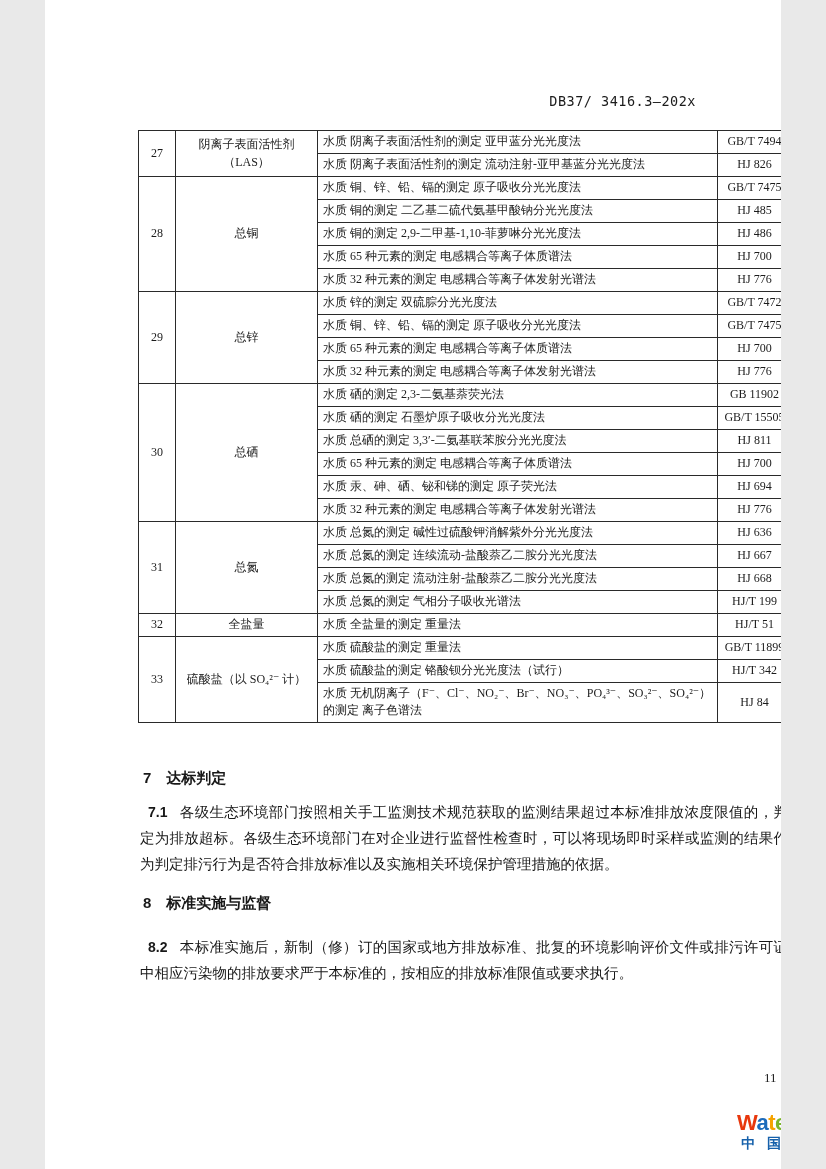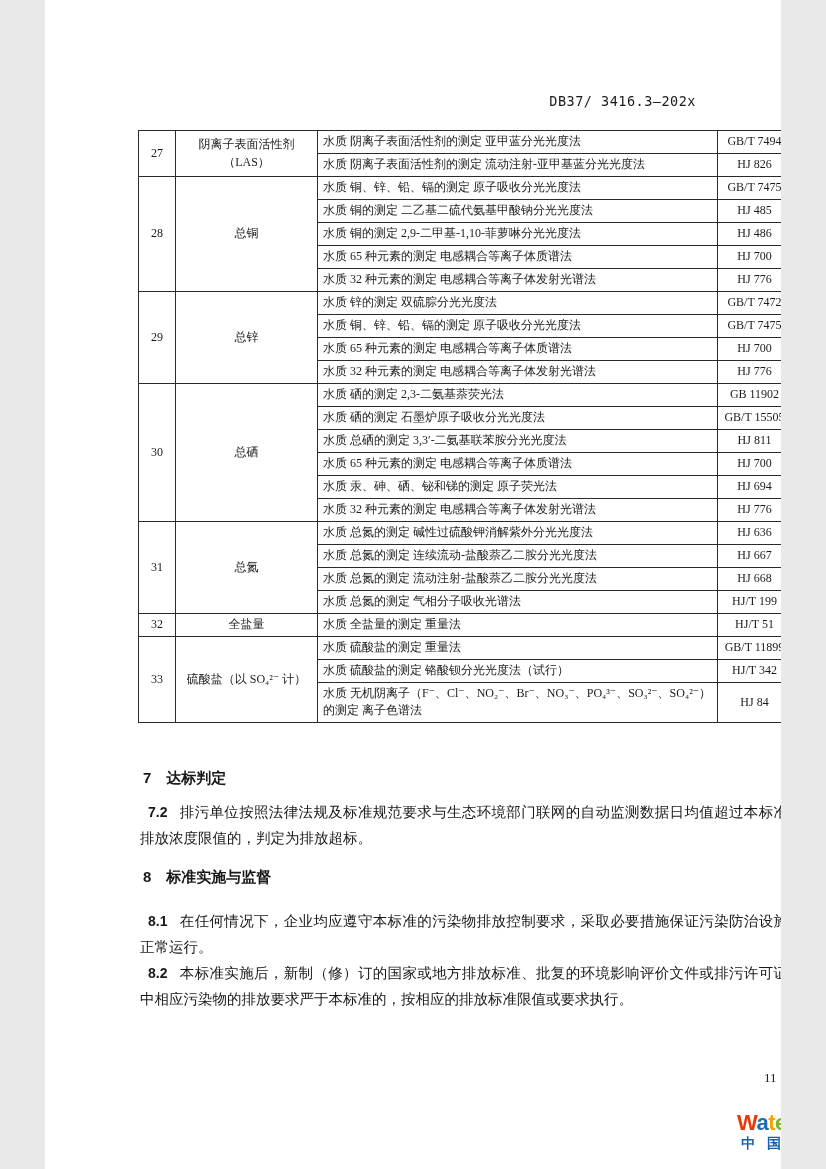--- a/index.html
+++ b/index.html
@@ -193,26 +193,25 @@
           <td class="cell-method">水质 无机阴离子（F⁻、Cl⁻、NO₂⁻、Br⁻、NO₃⁻、PO₄³⁻、SO₃²⁻、SO₄²⁻）的测定 离子色谱法</td>
           <td class="cell-standard">HJ 84</td>
         </tr>
       </tbody>
   </table>
 
   <div class="content">
 
     <h2 class="section-heading"><span class="heading-number">7</span><span>达标判定</span></h2>
 
-
-    <p class="clause"><span class="clause-number">7.2</span><span>排污单位按照法律法规及标准规范要求与生态环境部门联网的自动监测数据日均值超过本标准排放浓度限值的，判定为排放超标。</span></p>
+    <p class="clause"><span class="clause-number">7.1</span><span>各级生态环境部门按照相关手工监测技术规范获取的监测结果超过本标准排放浓度限值的，判定为排放超标。各级生态环境部门在对企业进行监督性检查时，可以将现场即时采样或监测的结果作为判定排污行为是否符合排放标准以及实施相关环境保护管理措施的依据。</span></p>
+
 
     <h2 class="section-heading second"><span class="heading-number">8</span><span>标准实施与监督</span></h2>
 
-    <p class="clause"><span class="clause-number">8.1</span><span>在任何情况下，企业均应遵守本标准的污染物排放控制要求，采取必要措施保证污染防治设施正常运行。</span></p>
 
     <p class="clause"><span class="clause-number">8.2</span><span>本标准实施后，新制（修）订的国家或地方排放标准、批复的环境影响评价文件或排污许可证中相应污染物的排放要求严于本标准的，按相应的排放标准限值或要求执行。</span></p>
 
   </div>
 
   <div class="page-number">11</div>
 
   <div class="watermark">
     <div class="wm-line1">
       <span class="wm-word"><span style="color: rgb(232, 56, 13);">W</span><span style="color: rgb(28, 107, 187);">a</span><span style="color: rgb(245, 163, 0);">t</span><span style="color: rgb(122, 181, 42);">e</span><span style="color: rgb(122, 181, 42);">r</span></span>

